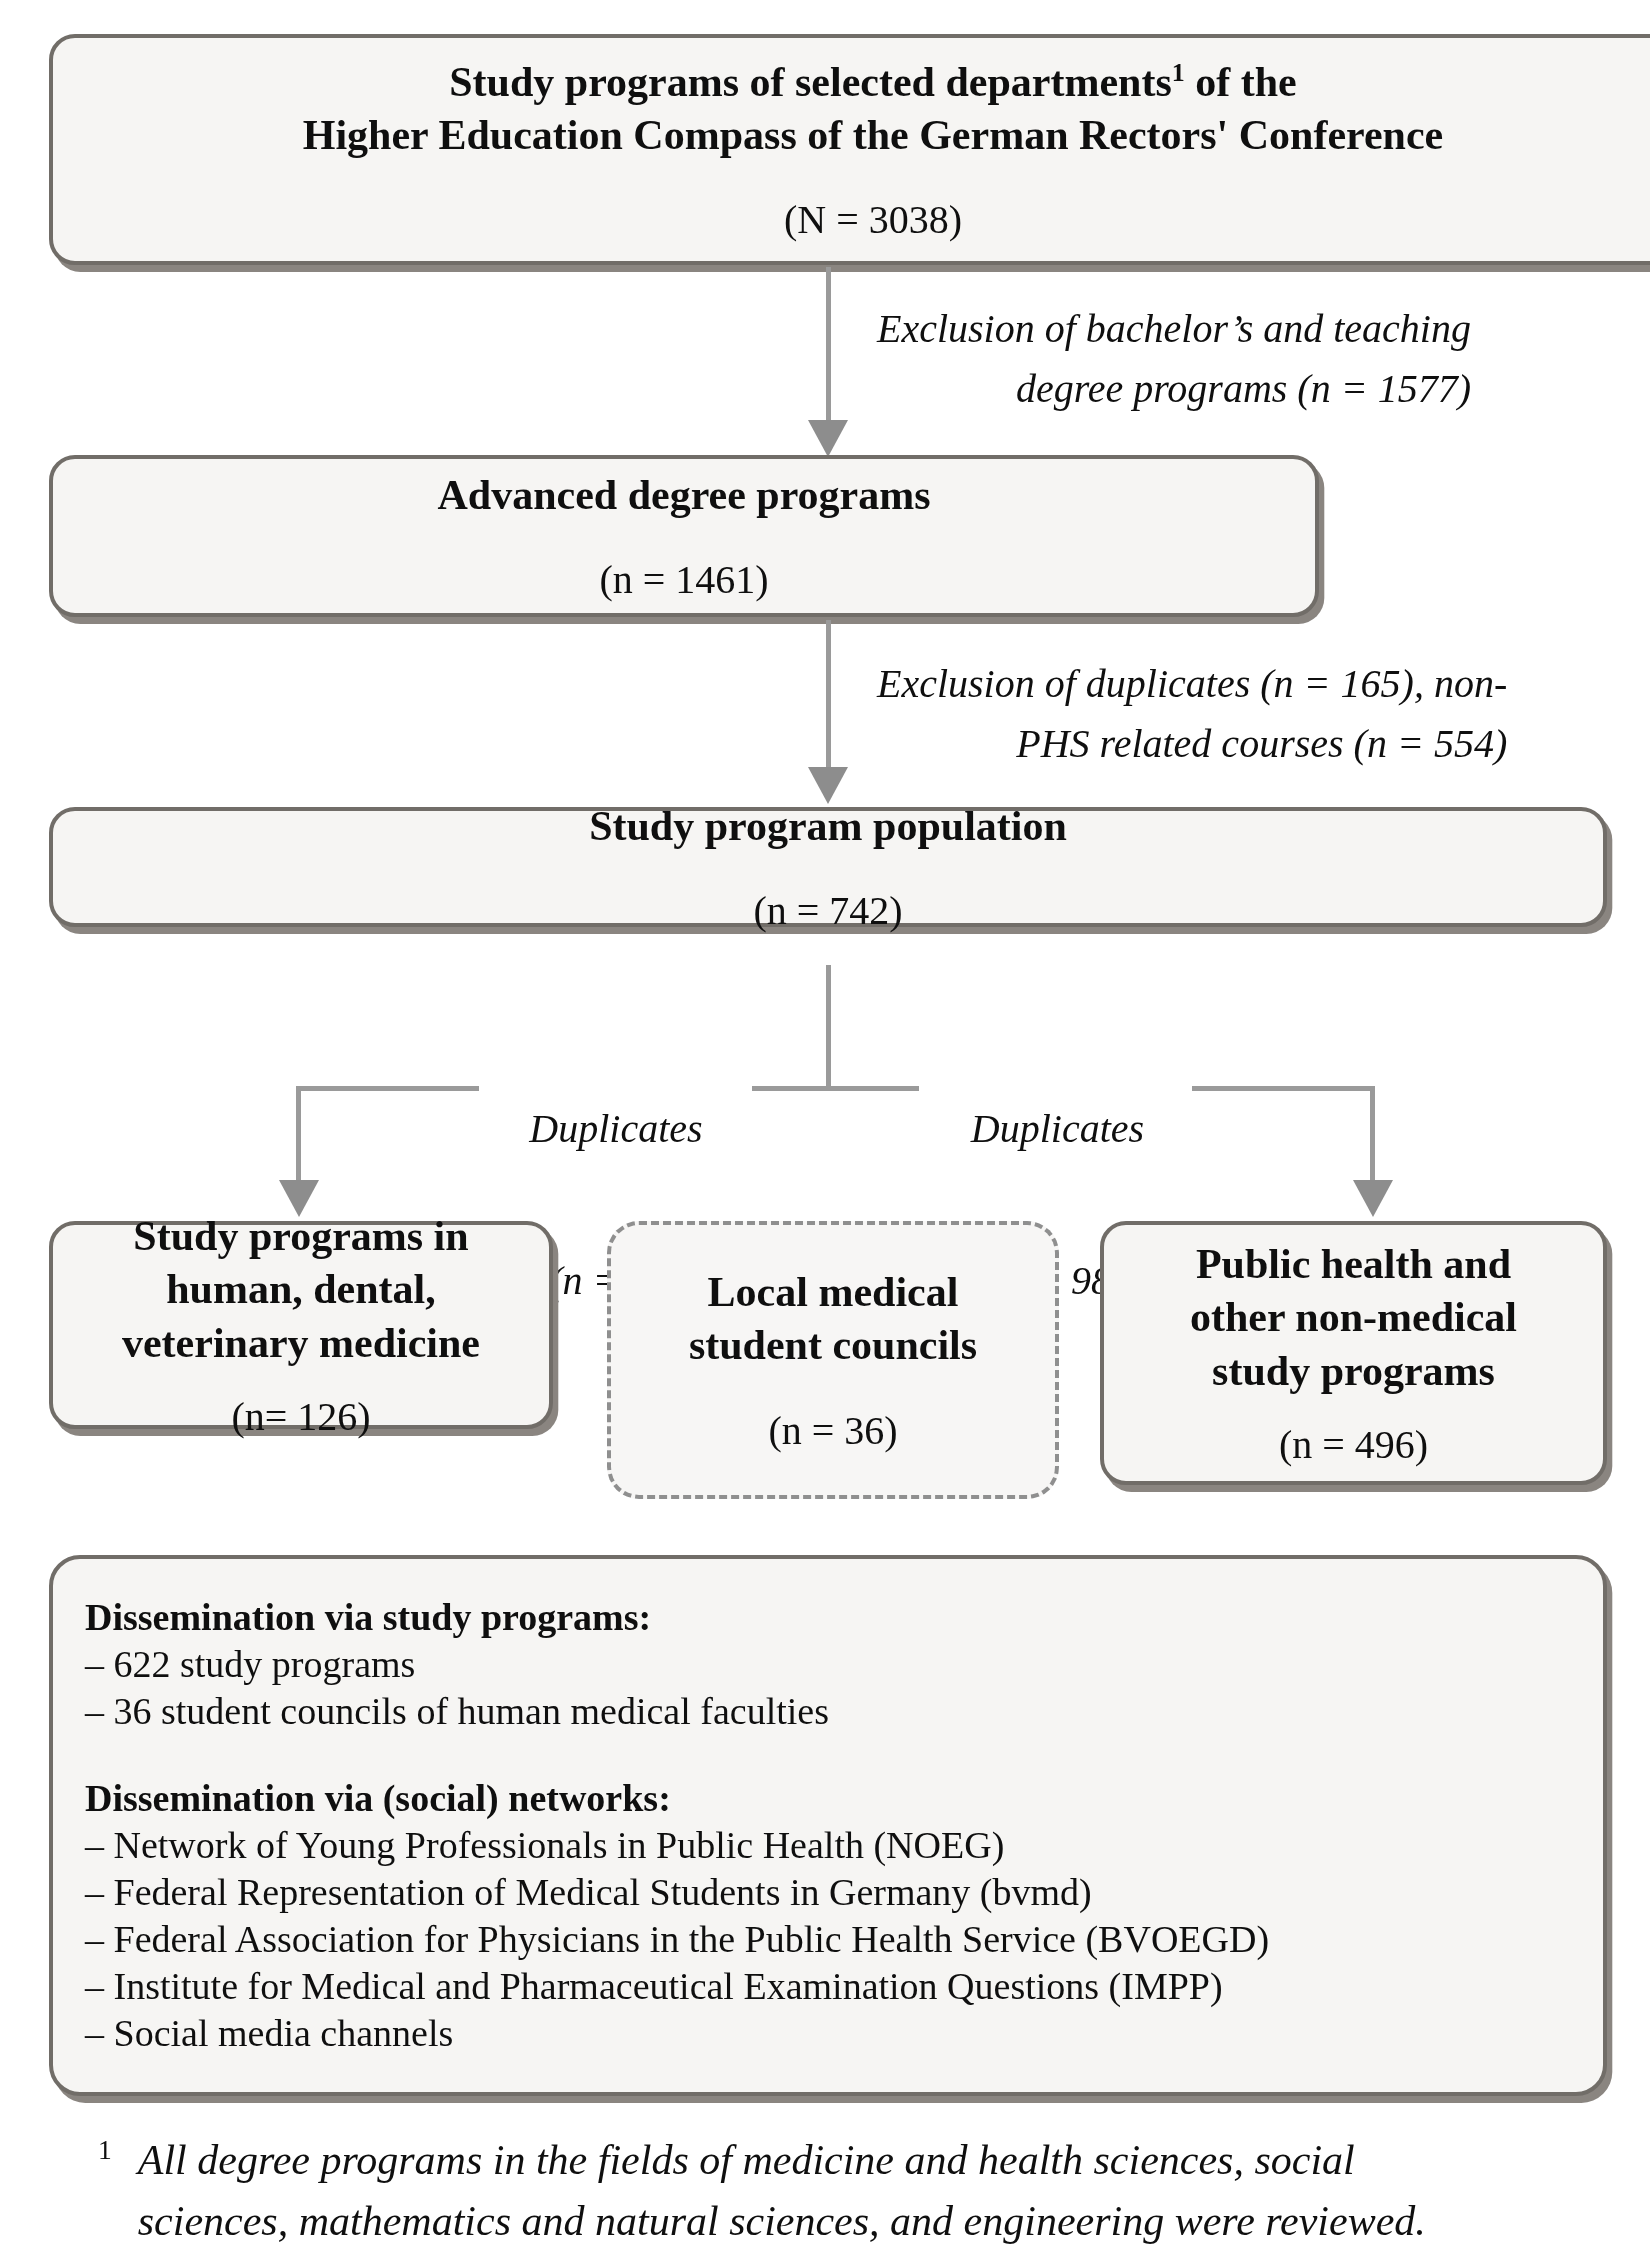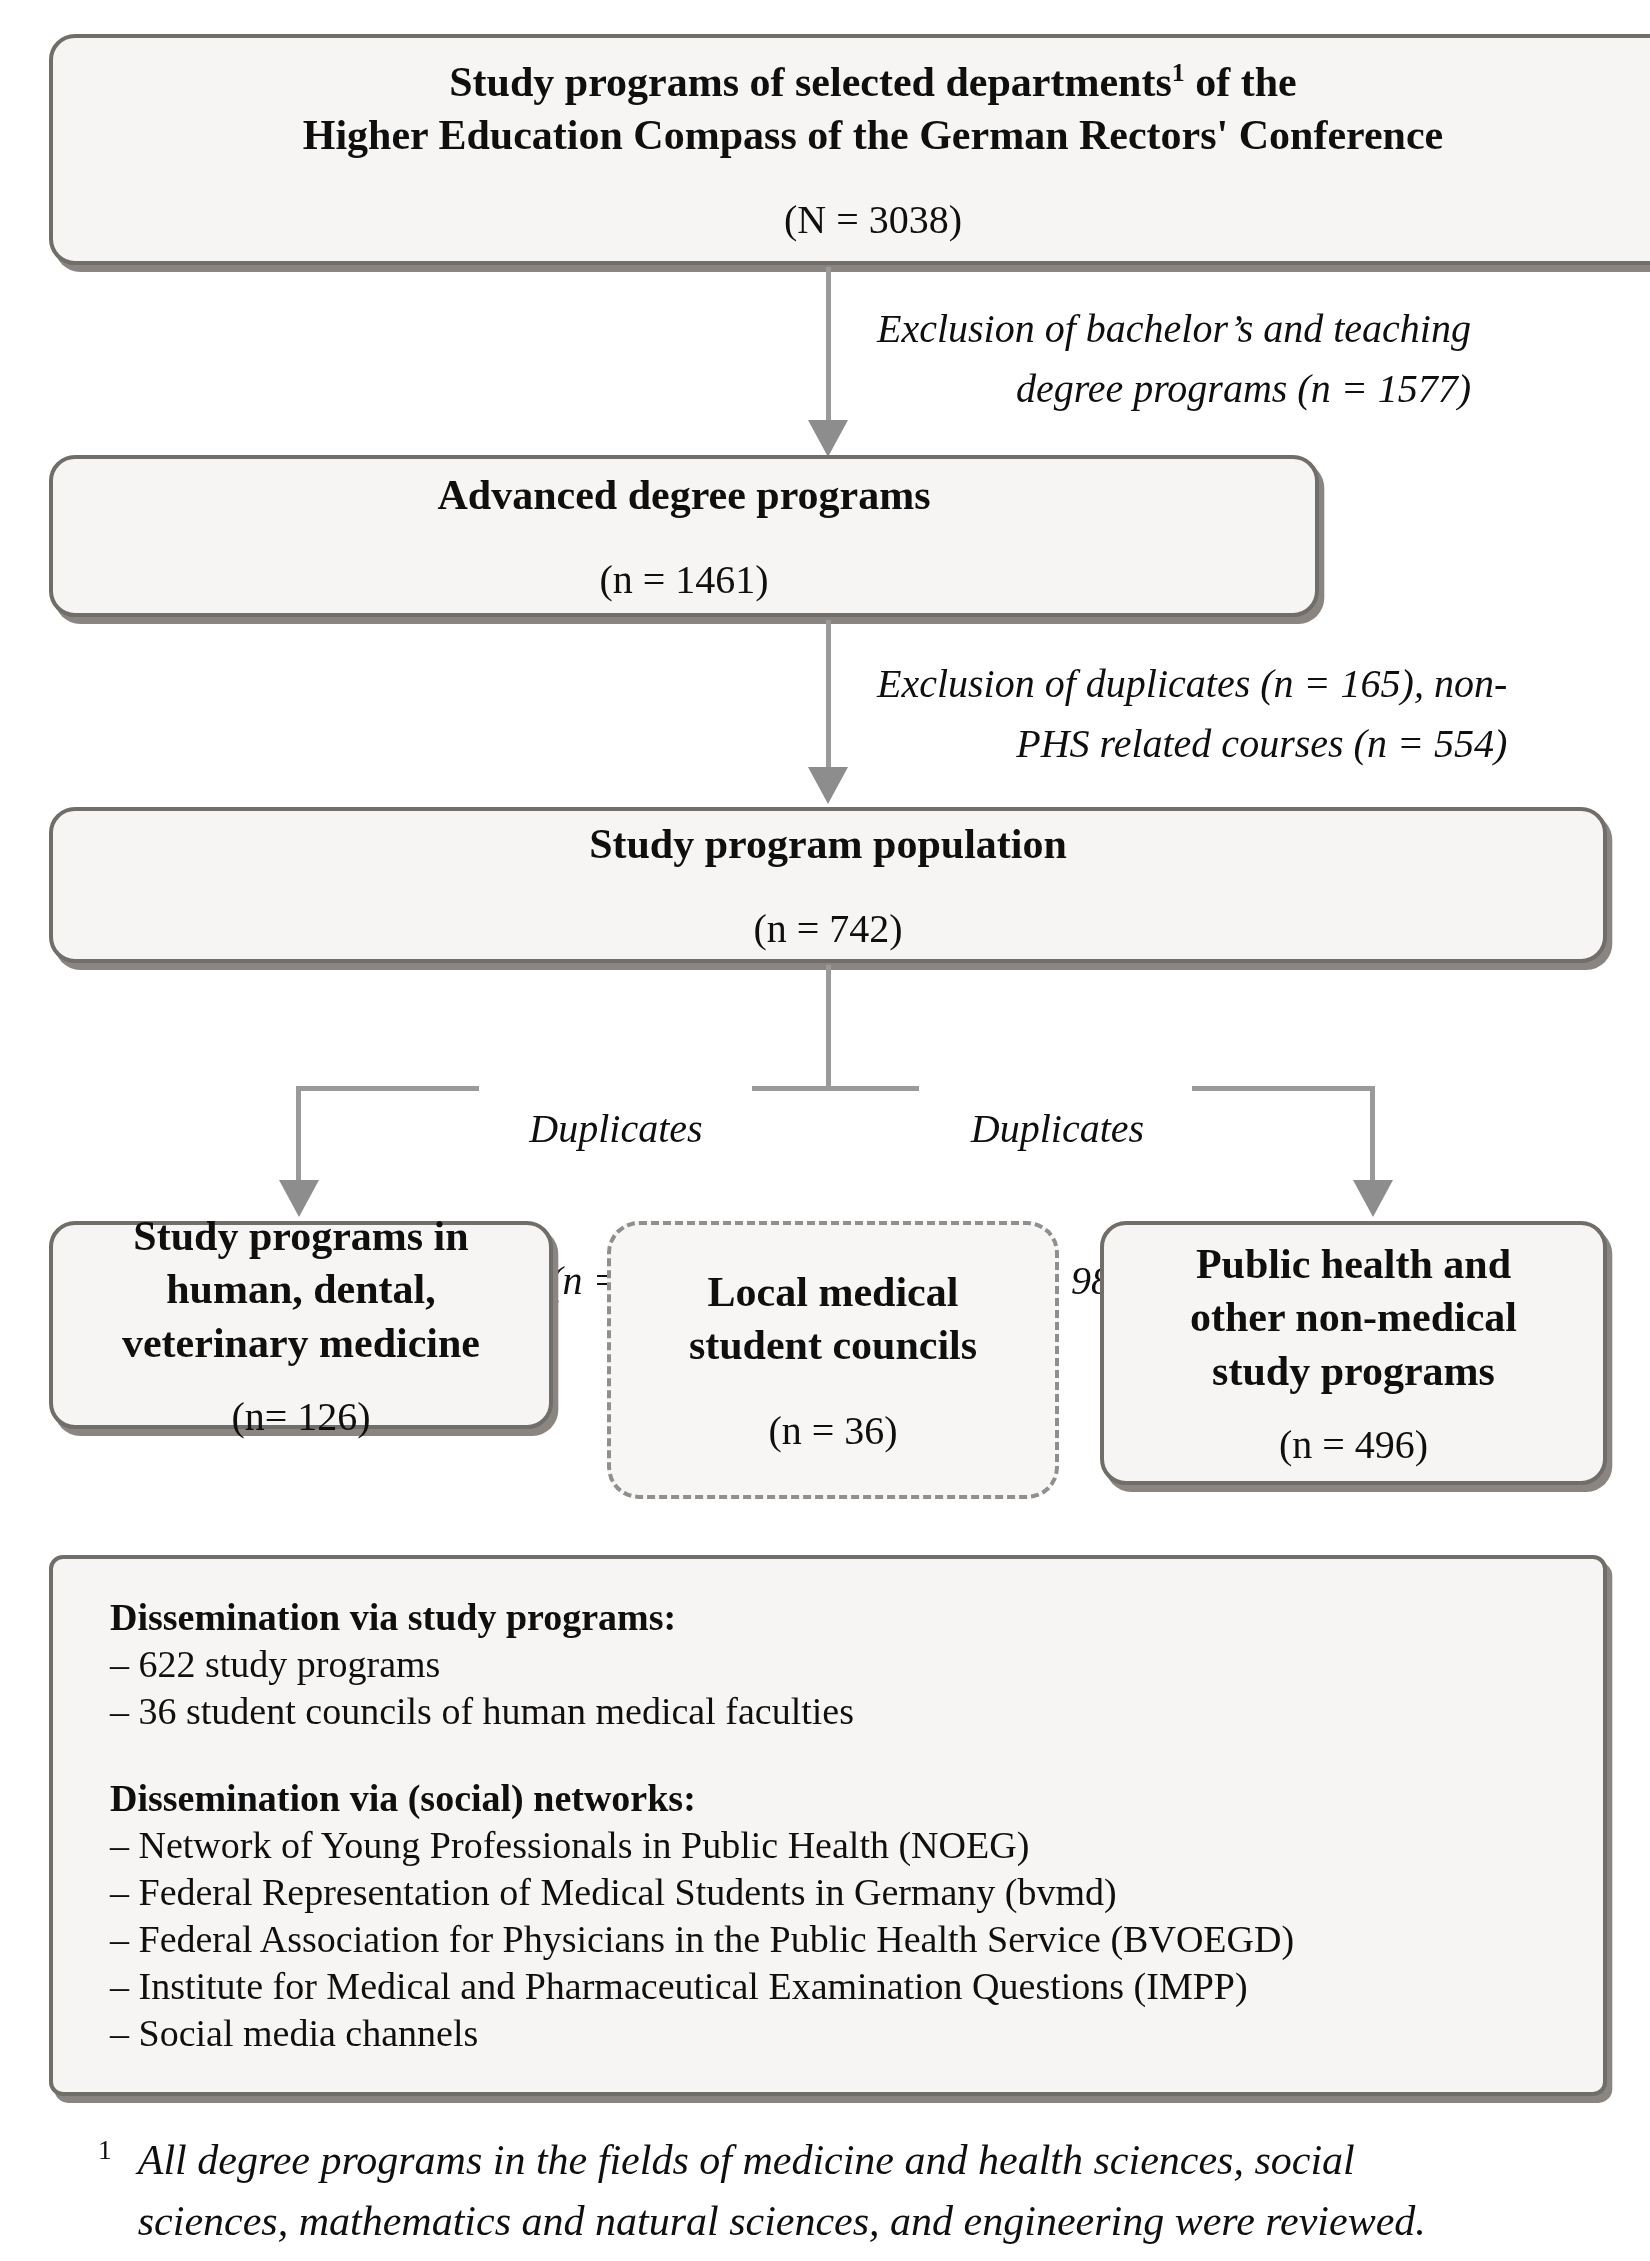--- a/index.html
+++ b/index.html
@@ -67,22 +67,22 @@
     text-align:center;
     font-style:italic;
     font-size:40px;
     line-height:76px;
     white-space:pre-line;
   }
   .dissemination{
     align-items:flex-start;
     justify-content:flex-start;
     text-align:left;
-    padding:35px 57px;
-    border-radius:14px;
+    padding:35px 32px;
+    border-radius:31px;
   }
   .diss-heading{font-weight:bold;font-size:38px;line-height:47px;}
   .diss-item{font-size:38px;line-height:47px;}
   .diss-gap{height:40px;}
   .footnote{
     position:absolute;
     left:98px;top:2130px;width:1482px;
     font-style:italic;
     font-size:42px;line-height:61px;
     display:grid;
@@ -116,21 +116,21 @@
   <div class="box" style="left:49px;top:455px;width:1270px;height:162px;">
     <div class="title">Advanced degree programs</div>
     <div class="count">(n = 1461)</div>
   </div>
 
   <div class="vline" style="left:826px;top:620px;height:148px;"></div>
   <div class="arrowhead" style="left:808px;top:767px;"></div>
   <div class="flow-label" style="left:877px;top:654px;">Exclusion of duplicates (n = 165), non-
 PHS related courses (n = 554)</div>
 
-  <div class="box" style="left:49px;top:807px;width:1558px;height:156px;align-items:center;">
+  <div class="box" style="left:49px;top:807px;width:1558px;height:120px;align-items:center;">
     <div class="title">Study program population</div>
     <div class="count">(n = 742)</div>
   </div>
 
   <div class="vline" style="left:826px;top:965px;height:124px;"></div>
   <div class="hline" style="left:296px;top:1086px;width:183px;"></div>
   <div class="hline" style="left:752px;top:1086px;width:167px;"></div>
   <div class="hline" style="left:1192px;top:1086px;width:183px;"></div>
   <div class="vline" style="left:296px;top:1086px;height:95px;"></div>
   <div class="arrowhead" style="left:279px;top:1180px;"></div>

